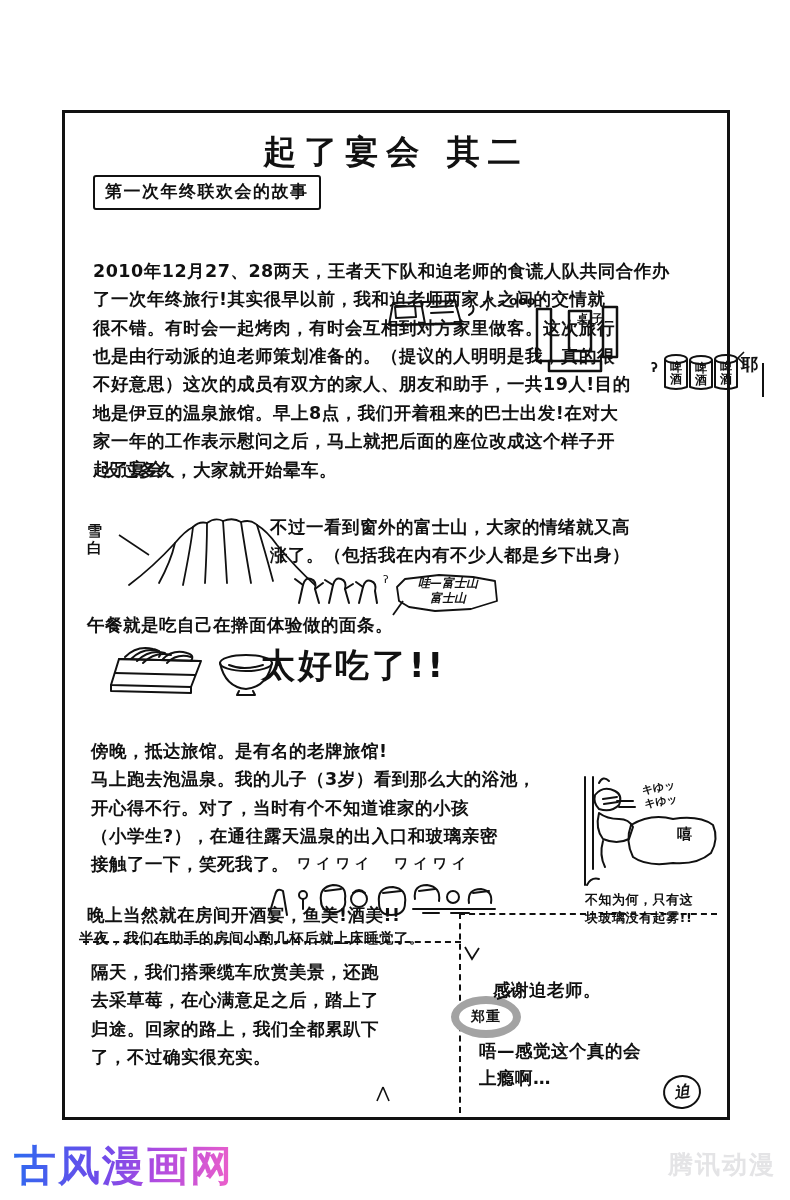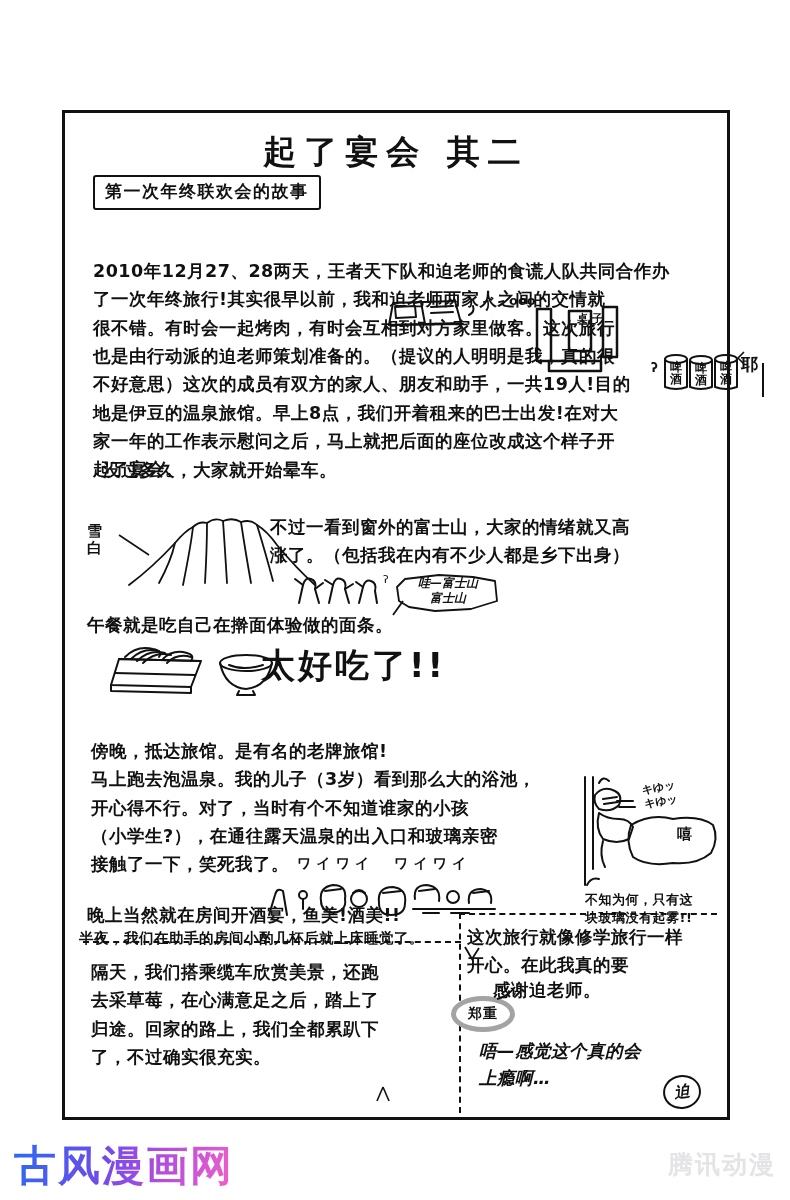--- a/index.html
+++ b/index.html
@@ -67,27 +67,27 @@
 
   #para2{left:26px;top:624px;font-size:17.5px;line-height:1.62;}
 
   #t-night{left:22px;top:790px;font-size:17.5px;}
   #t-midnight{left:14px;top:815px;font-size:14.5px;}
   #para3{left:26px;top:845px;font-size:17.5px;line-height:1.62;}
 
   
   #t-thanks{left:402px;top:810px;font-size:17.5px;line-height:1.62;}
   #t-thanks2{left:428px;top:865px;font-size:17.5px;}
-  #t-addict{left:414px;top:925px;font-size:17.5px;line-height:1.55;font-style:italic;}
+  #t-addict{left:414px;top:925px;font-size:17.5px;line-height:1.55;}
 
   .ellipse-tag{
     position:absolute;
     left:386px;top:883px;
     width:54px;height:26px;
-    border:5px solid #a3a3a3;
+    border:8px solid #a3a3a3;
     border-radius:50%;
     font-size:14px;font-weight:700;color:#111;
     display:flex;align-items:center;justify-content:center;
     letter-spacing:1px;
     background:#fff;
   }
 
   
   .dash-v{
     position:absolute;
@@ -381,22 +381,20 @@
       <svg width="18" height="18" viewBox="0 0 18 18">
           <path d="M2 2 L9 14 L16 3" fill="none" stroke="#111" stroke-width="1.8"></path>
         </svg>
     </div>
 
     <div class="hw" id="para3">隔天，我们搭乘缆车欣赏美景，还跑
 去采草莓，在心满意足之后，踏上了
 归途。回家的路上，我们全都累趴下
 了，不过确实很充实。</div>
 
-    <div class="hw" id="t-thanks">这次旅行就像修学旅行一样
-开心。在此我真的要</div>
     <div class="ellipse-tag">郑重</div>
     <div class="sk" style="left:432px;top:872px;">
       <svg width="20" height="16" viewBox="0 0 20 16">
           <path d="M0 14 Q10 12 18 2" fill="none" stroke="#111" stroke-width="1.8"></path>
         </svg>
     </div>
     <div class="hw" id="t-thanks2">感谢迫老师。</div>
     <div class="hw" id="t-addict">唔—感觉这个真的会
 上瘾啊…</div>
 

